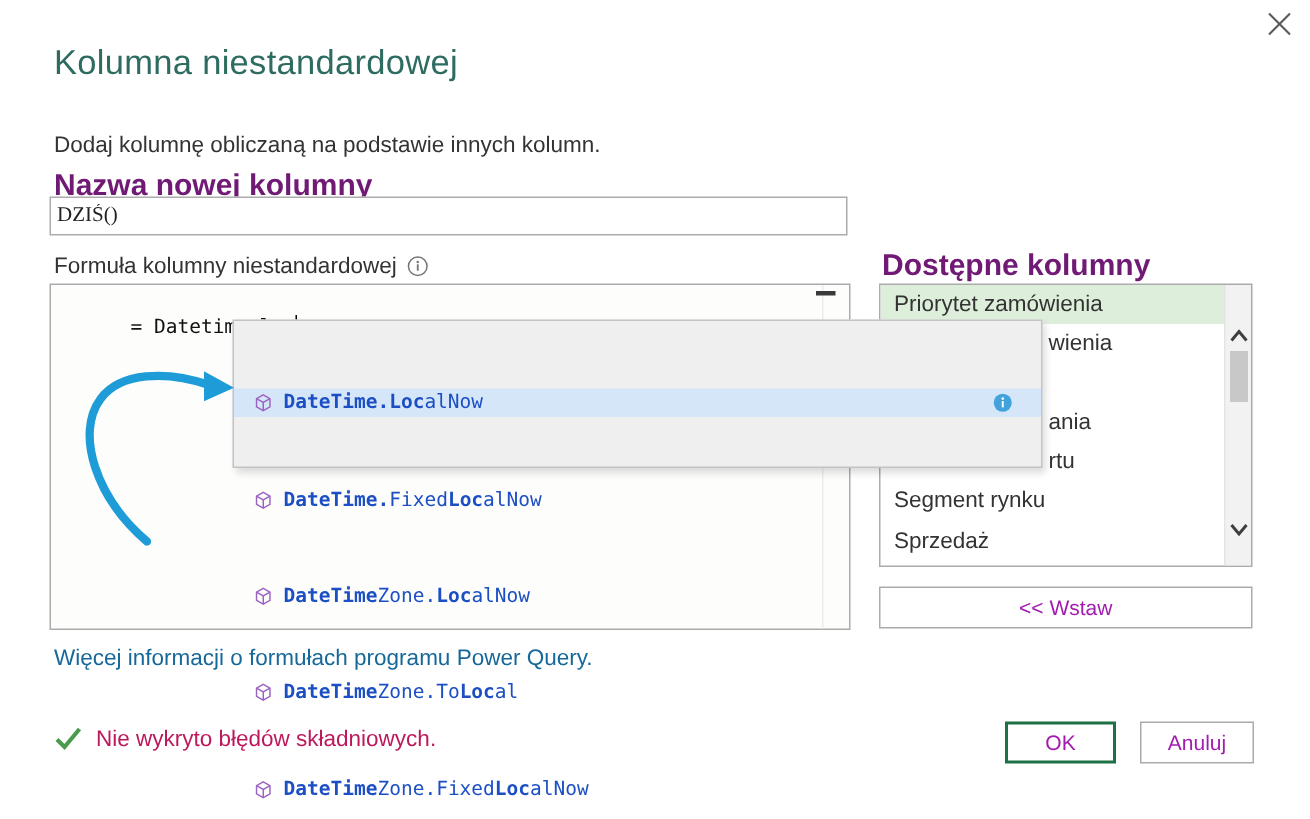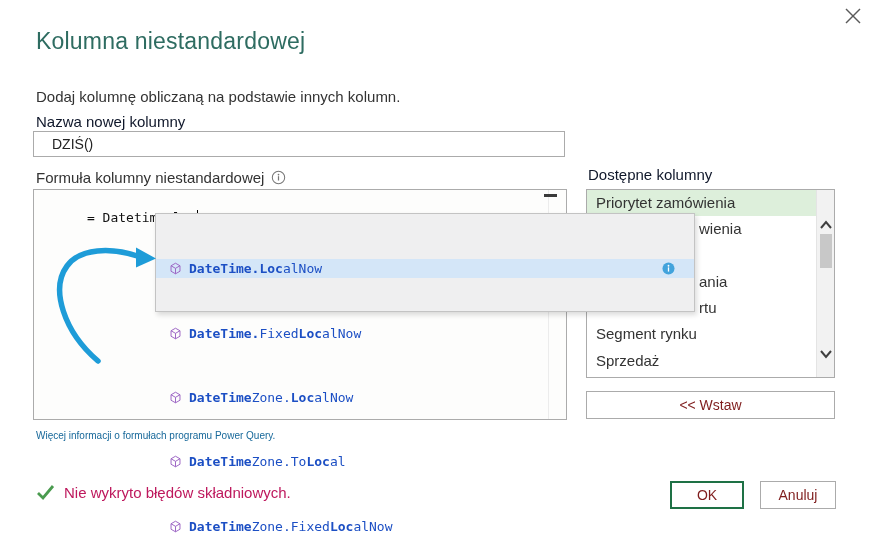--- a/index.html
+++ b/index.html
@@ -4,24 +4,24 @@
 <style>
   * { margin:0; padding:0; box-sizing:border-box; }
   body { background:#fff; font-family:"Liberation Sans", sans-serif; }
   .dialog { position:relative; width:873px; height:546px; background:#ffffff; overflow:hidden; }
 
   .close-btn { position:absolute; left:842px; top:5px; width:22px; height:22px; cursor:pointer; }
 
   .title { position:absolute; left:36px; top:28px; font-size:23px; font-weight:300; color:#2E6C61; letter-spacing:.2px; }
   .subtitle { position:absolute; left:36px; top:88px; font-size:15px; color:#333; }
 
-  .field-label { position:absolute; font-size:15px; color:#0f172a; }
+  .field-label { position:absolute; font-size:20px; color:#701a75;font-weight:bold; }
   .name-label { left:36px; top:113px; }
   .name-input { position:absolute; left:33px; top:131px; width:532px; height:26px; border:1px solid #ABABAB;
-                font-family:Liberation Sans, sans-serif; font-size:14px; color:#222; padding:0 18px; outline:none; background:#fff; }
+                font-family:Liberation Serif, serif; font-size:14px; color:#222; padding:0 4px; outline:none; background:#fff; }
 
   .formula-label-row { position:absolute; left:36px; top:169px; font-size:15px; color:#333; display:flex; align-items:center; gap:7px; }
   .formula-box { position:absolute; left:33px; top:189px; width:534px; height:231px; border:1px solid #ABABAB; background:#FDFDFC; }
   .formula-code { position:absolute; left:6px; top:5px; font-family:"DejaVu Sans Mono", monospace; font-size:13px; color:#111; white-space:pre; }
   .caret { display:inline-block; width:1px; height:14px; background:#000; vertical-align:-2px; }
   .fb-scroll-line { position:absolute; right:17px; top:0; bottom:0; width:1px; background:#ECECEC; }
   .fb-dash { position:absolute; right:9px; top:4px; width:13px; height:3px; background:#3A3A3A; }
 
   
   .ac { position:absolute; left:155px; top:213px; width:540px; height:99px; background:#EFEFF0;
@@ -40,26 +40,26 @@
   .col-row { height:26.3px; line-height:26.3px; font-size:15px; color:#333; padding-left:9px; width:230px;
              white-space:nowrap; cursor:default; }
   .col-row.hl { background:#DDEFDB; }
   .col-row.frag { padding-left:112px; }
   .lb-scroll { position:absolute; right:0; top:0; width:18px; height:100%; background:#F2F2F2; border-left:1px solid #E4E4E4; }
   .lb-chev-up { position:absolute; left:2px; top:26px; width:14px; height:10px; }
   .lb-thumb { position:absolute; left:3px; top:44px; width:12px; height:34px; background:#C8C8C8; }
   .lb-chev-down { position:absolute; left:2px; top:155px; width:14px; height:10px; }
 
   .btn { position:absolute; background:#fff; border:1px solid #ABABAB; font-family:"Liberation Sans", sans-serif;
-         font-size:14px; color:#7f1d1d; display:flex; align-items:center; justify-content:center; cursor:pointer; }
+         font-size:14px; color:#a21caf; display:flex; align-items:center; justify-content:center; cursor:pointer; }
   .insert-btn { left:586px; top:391px; width:249px; height:28px; }
   .ok-btn { left:670px; top:481px; width:74px; height:28px; border:2px solid #1E7145; }
   .cancel-btn { left:760px; top:481px; width:76px; height:28px; }
 
-  .more-link { position:absolute; left:36px; top:430px; font-size:10px; color:#17689A; cursor:pointer; text-decoration:none; }
+  .more-link { position:absolute; left:36px; top:430px; font-size:15px; color:#17689A; cursor:pointer; text-decoration:none; }
   .status-row { position:absolute; left:36px; top:484px; display:flex; align-items:center; gap:9px; }
   .status-text { font-size:15px; color:#be185d; }
 
   .arrow-overlay { position:absolute; left:0; top:0; width:873px; height:546px; pointer-events:none; z-index:30; }
 </style>
 </head>
 <body>
 
 <div class="dialog">
 

